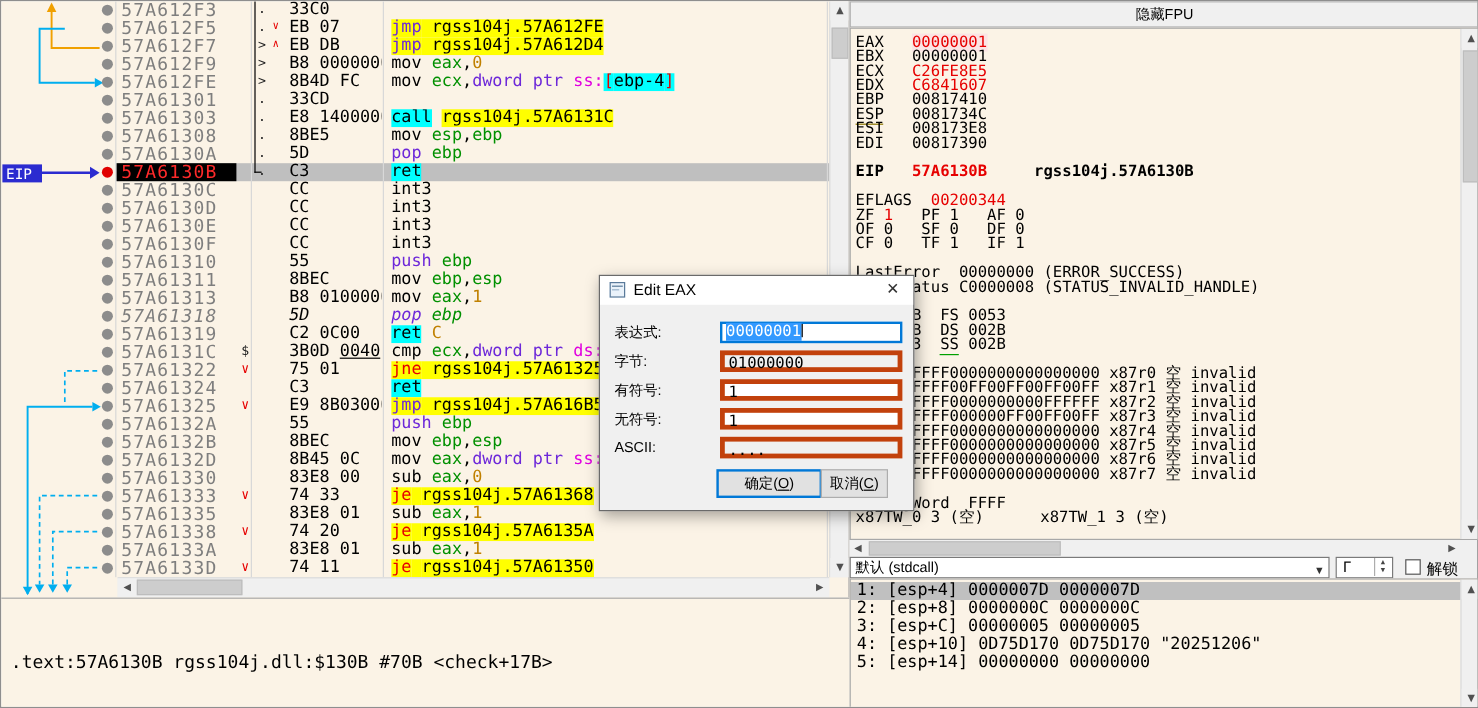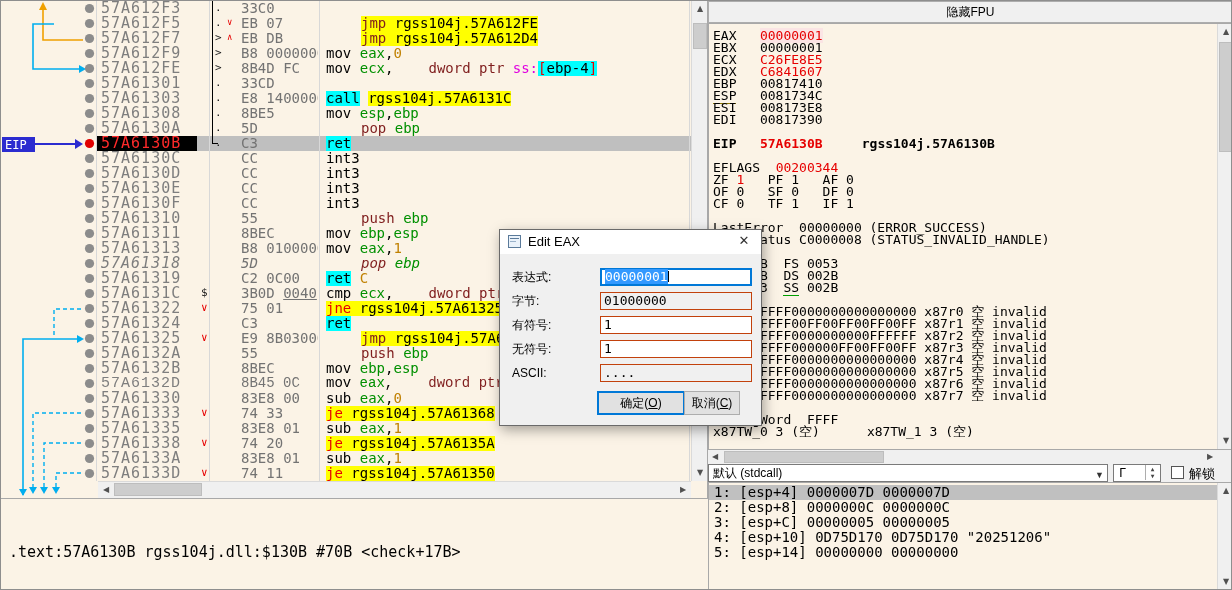--- a/index.html
+++ b/index.html
@@ -13,23 +13,23 @@
   #disasm{position:absolute;left:0;top:0;width:707px;height:497px;background:#FBF3E6;
           border-right:1px solid #A8A8A8;box-sizing:border-box;overflow:hidden;}
   .drow{position:absolute;left:0;width:690px;height:15px;}
   .rowband{position:absolute;left:96px;width:594px;height:15px;background:#BFBFBF;}
   .addr{position:absolute;left:100px;top:0;height:15px;line-height:15px;font-size:15px;
         letter-spacing:1px;color:#7E7E7E;white-space:pre;}
   .addr.eip{color:#FF2A2A;background:#000;left:96px;padding-left:4px;width:96px;}
   .ind{position:absolute;top:0;height:15px;line-height:14px;font-size:11px;color:#222;}
   .ind.small{font-size:9px;line-height:12px;}
   .bytes{position:absolute;left:240px;top:0;width:77px;height:15px;line-height:15px;
-         font-size:14px;color:#737373;white-space:pre;overflow:hidden;}
+         font-size:14px;color:#000000;white-space:pre;overflow:hidden;}
   .dtext{position:absolute;left:325px;top:0;width:364px;height:15px;line-height:15px;
-         font-size:14px;color:#000;white-space:pre;overflow:hidden;} .c-g{color:#009000;} .c-n{color:#7f1d1d;margin-left:35px;} .c-r{color:#E60000;}
+         font-size:14px;color:#000;white-space:pre;overflow:hidden;} .c-g{color:#009000;} .c-n{color:#6d28d9;} .c-r{color:#E60000;}
   .c-o{color:#C08000;} .c-m{color:#E000E0;}
   .bg-y{background:#FFFF00;} .bg-c{background:#00FFFF;}
   .u{text-decoration:underline;}
   .vsep{position:absolute;top:0;width:1px;height:480px;background:#D8D8D8;}
   .bracket{position:absolute;background:#000;}
 
   
   .sb{position:absolute;background:#F0F0F0;}
   .sb-btn{position:absolute;background:#F0F0F0;color:#505050;font-size:8px;text-align:center;
           font-family:"DejaVu Sans",sans-serif;}
@@ -74,21 +74,21 @@
   #dlg-title .cap{position:absolute;left:28px;top:4px;font-size:13px;color:#000;
                   font-family:"Liberation Sans",sans-serif;}
   #dlg-icon{position:absolute;left:8px;top:5px;width:13px;height:13px;border:1px solid #5A7A9A;
             background:#EAF2FA;box-sizing:border-box;}
   #dlg-icon:before{content:"";position:absolute;left:1px;top:2px;width:9px;height:1px;background:#5A7A9A;}
   #dlg-icon:after{content:"";position:absolute;left:1px;top:5px;width:6px;height:1px;background:#9AB2CA;}
   #dlg-close{position:absolute;right:0;top:0;width:34px;height:23px;text-align:center;line-height:22px;
              font-size:13px;color:#333;font-family:"Liberation Sans",sans-serif;}
   .dlabel{position:absolute;left:12px;height:17px;line-height:17px;font-size:12px;color:#000;
           font-family:"Liberation Sans",sans-serif;}
-  .dfield{position:absolute;left:100px;width:152px;height:18px;background:#FFF;border:1px solid #c2410c;
+  .dfield{position:absolute;left:100px;width:152px;height:18px;background:#FFF;border:4px solid #c2410c;
           box-sizing:border-box;font-size:13px;line-height:16px;padding-left:3px;white-space:pre;}
   .dfield.ro{background:#F0F0F0;}
   .dfield.focus{border:2px solid #0078D7;line-height:14px;}
   .dfield .selected{background:#3399FF;color:#FFF;}
   .caret{display:inline-block;width:1px;height:11px;background:#000;vertical-align:-1px;}
   .dbtn{position:absolute;height:24px;background:#E1E1E1;border:1px solid #ADADAD;box-sizing:border-box;
         text-align:center;line-height:22px;font-size:12px;color:#000;font-family:"Liberation Sans",sans-serif;}
   .dbtn.default{border:2px solid #0078D7;line-height:20px;}
 </style>
 </head>
@@ -293,21 +293,21 @@
         <div class="drow" style="top: 345px;">
           <div class="addr">57A6132A</div>
           <div class="bytes">55</div>
           <div class="dtext"><span class="c-n">push</span><span> </span><span class="c-g">ebp</span></div>
         </div>
         <div class="drow" style="top: 360px;">
           <div class="addr">57A6132B</div>
           <div class="bytes">8BEC</div>
           <div class="dtext"><span>mov </span><span class="c-g">ebp</span><span>,</span><span class="c-g">esp</span></div>
         </div>
-        <div class="drow" style="top: 375px; font-family: Liberation Mono, monospace;">
+        <div class="drow" style="top: 375px;">
           <div class="addr">57A6132D</div>
           <div class="bytes">8B45 0C</div>
           <div class="dtext"><span>mov </span><span class="c-g">eax</span><span>,</span><span class="c-n">dword ptr</span><span> </span><span class="c-m">ss:</span><span class="c-r bg-c">[</span><span class="bg-c">ebp+C</span><span class="c-r bg-c">]</span></div>
         </div>
         <div class="drow" style="top: 390px;">
           <div class="addr">57A61330</div>
           <div class="bytes">83E8 00</div>
           <div class="dtext"><span>sub </span><span class="c-g">eax</span><span>,</span><span class="c-o">0</span></div>
         </div>
         <div class="drow" style="top: 405px;">

